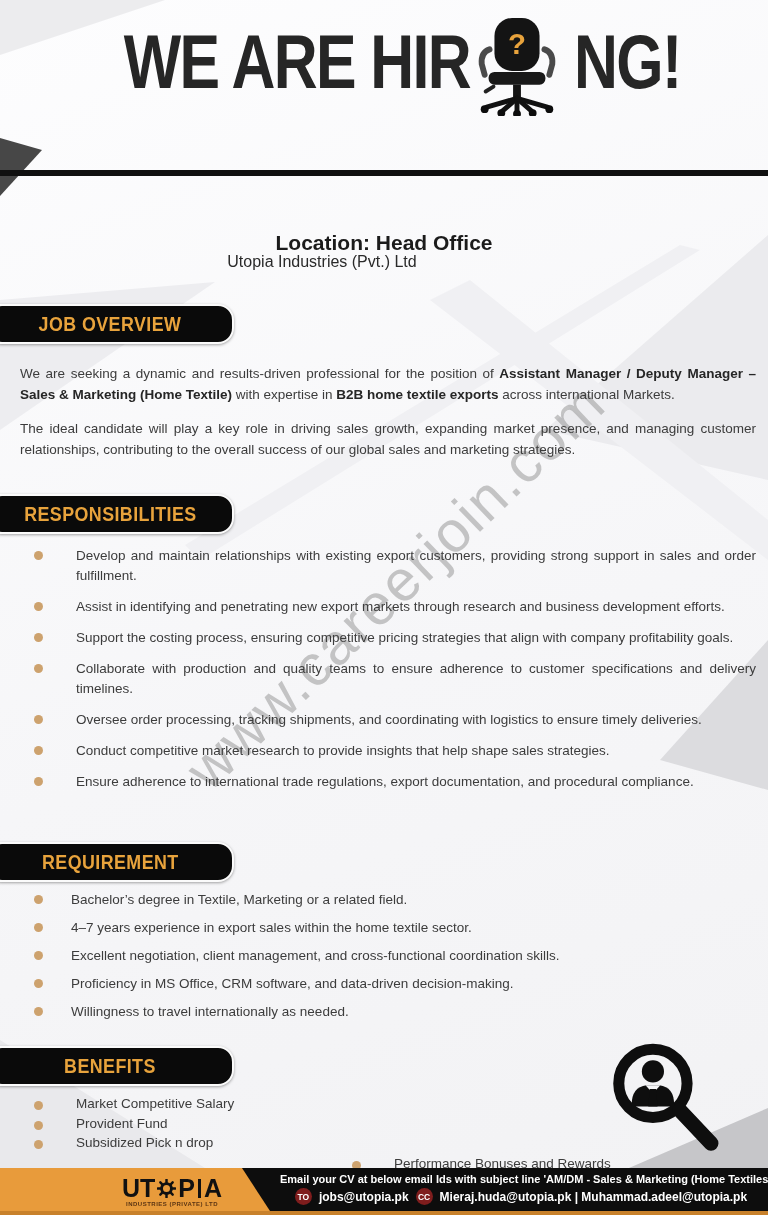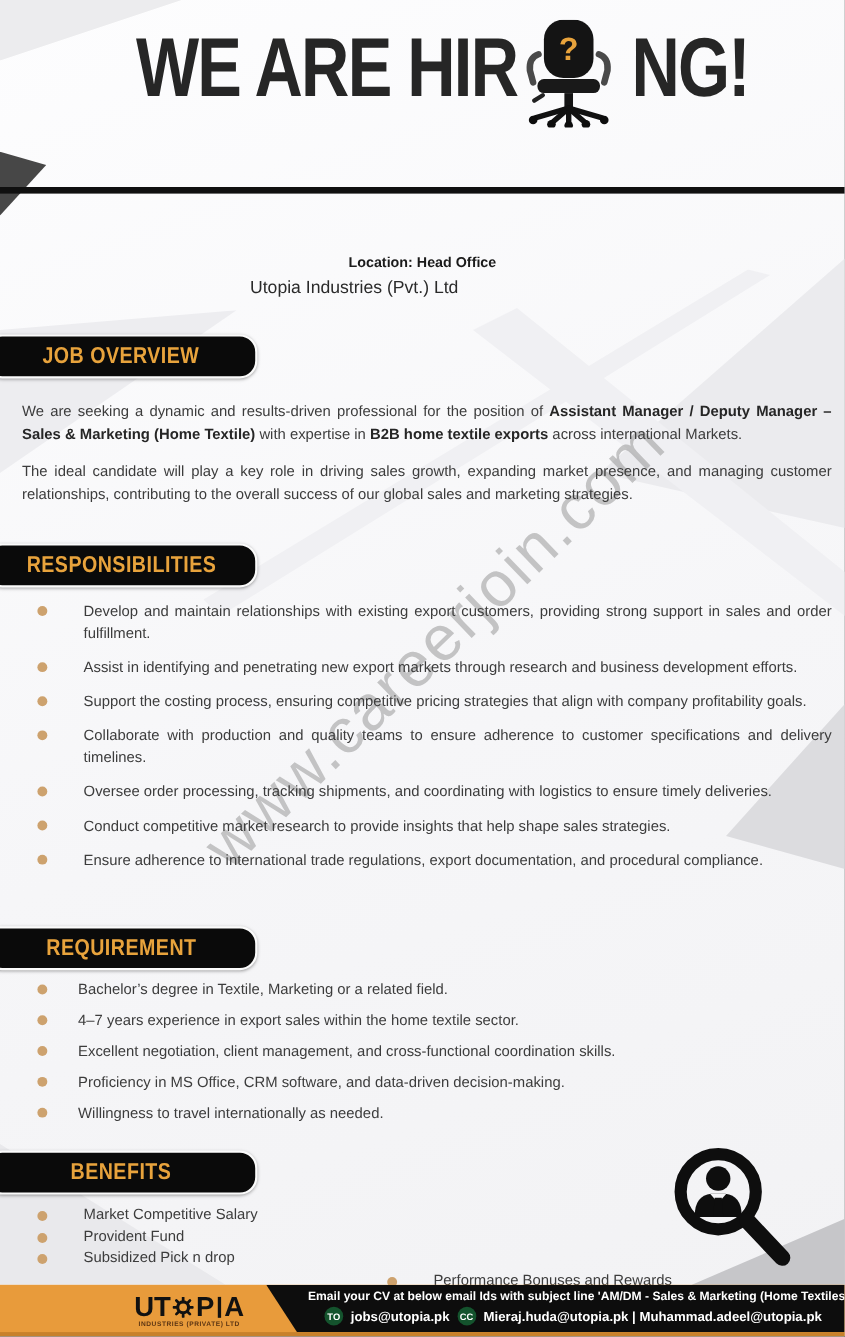--- a/index.html
+++ b/index.html
@@ -40,21 +40,21 @@
   
   .title-rule { position:absolute; left:0; top:170px; width:768px; height:6px; background:#101010; }
   .title-card {
     position:absolute; left:70px; top:119px; width:628px; height:112px;
     background:#070707; border:2px solid #f2f2f2; border-radius:24px;
     text-align:center; padding-top:10px;
   }
   .title-line { display:block; color:#E8A33C; font-weight:800; font-size:36px; line-height:45px;
     transform:scaleX(0.85); transform-origin:center; letter-spacing:0.5px; white-space:nowrap; }
 
-  .loc  { position:absolute; top:231px; width:768px; text-align:center; font-size:13px; font-weight:700; color:#1b1b1b; }
+  .loc  { position:absolute; top:231px; width:768px; text-align:center; font-size:21px; font-weight:700; color:#1b1b1b; }
   .comp { position:absolute; top:253px; width:644px; text-align:center; font-size:16px; color:#2a2a2a; }
 
   
   .badge {
     position:absolute; left:-14px; width:248px; height:40px; background:#0a0a0a;
     border:2px solid #fbfbfb; border-radius:16px; display:flex; align-items:center; justify-content:center;
     box-shadow:0 1px 3px rgba(0,0,0,.35);
   }
   .badge span { color:#E8A33C; font-size:21px; font-weight:800; letter-spacing:0.5px;
     transform:scaleX(0.85); white-space:nowrap; }
@@ -88,21 +88,21 @@
 
   
   .footer { position:absolute; left:0; bottom:0; width:768px; height:47px; background:#E89B3B; }
   .footer-strip { position:absolute; left:0; bottom:0; width:768px; height:4px; background:#c8812b; }
   .footer-black { position:absolute; left:0; top:0; width:768px; height:43px; background:#0d0d0d;
     clip-path:polygon(242px 0px,768px 0px,768px 43px,270px 43px); }
   .f-instruction { position:absolute; left:280px; right:6px; top:5px; text-align:center;
     color:#fff; font-size:11px; font-weight:700; white-space:nowrap; }
   .f-line2 { position:absolute; left:280px; right:6px; top:20px; display:flex; align-items:center;
     justify-content:center; gap:7px; color:#fff; font-size:12px; font-weight:700; white-space:nowrap; }
-  .cbadge { display:inline-flex; width:17px; height:17px; border-radius:50%; background:#14532d;
+  .cbadge { display:inline-flex; width:17px; height:17px; border-radius:50%; background:#7f1d1d;
     color:#fff; font-size:8.5px; font-weight:700; align-items:center; justify-content:center; }
 
   .logo { position:absolute; left:92px; top:6px; width:160px; text-align:center; color:#111; }
   .logo-row { display:flex; align-items:center; justify-content:center; gap:1px; }
   .logo-row .lw { font-size:25px; font-weight:900; letter-spacing:0px; }
   .logo-bar { display:inline-block; width:3px; height:19px; background:#111; margin:0 2px; }
   .logo-sub { font-size:6px; font-weight:700; color:#5a3413; letter-spacing:0.5px; margin-top:-2px; }
 </style>
 </head>
 <body>

